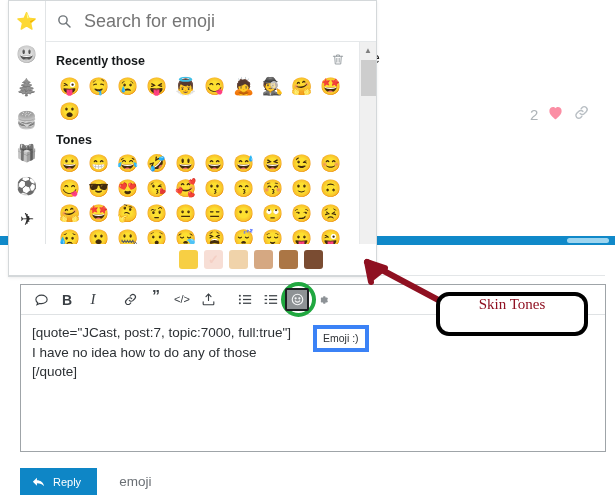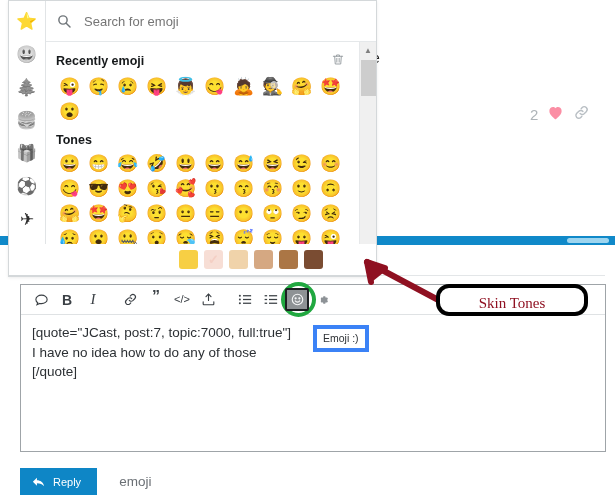--- a/index.html
+++ b/index.html
@@ -93,21 +93,21 @@
   .search-row {
     height: 41px;
     border-bottom: 1px solid #e5e8ea;
     display: flex; align-items: center;
     padding: 0 10px;
     flex: 0 0 auto;
   }
   .search-ico { margin-right: 10px; display:flex; }
   .search-input {
     border: 0; outline: 0;
-    font-size: 13px;
+    font-size: 18px;
     color: #9aa0a4;
     font-family: "Liberation Sans", sans-serif;
     width: 100%;
     background: transparent;
   }
   .scroll-area {
     flex: 1;
     display: flex;
     min-height: 0;
   }
@@ -242,26 +242,26 @@
     background: #ffffff;
     font-size: 10.5px;
     color: #2e3236;
     padding: 3px 6px 4px 6px;
     z-index: 4;
   }
 
   
   .annot-box {
     position: absolute;
-    left: 436px; top: 284px;
-    width: 152px; height: 32px;
+    left: 436px; top: 292px;
+    width: 152px; height: 44px;
     border: 4px solid #000000;
     border-radius: 13px;
     background: #ffffff;
-    display: flex; align-items: flex-end; justify-content: center;
+    display: flex; align-items: flex-start; justify-content: center;
     z-index: 5;
   }
   .annot-text {
     color: #8f1021;
     font-size: 15px;
     font-family: "Liberation Serif", serif;
   }
   .arrow-svg {
     position: absolute;
     left: 355px; top: 255px;
@@ -363,21 +363,21 @@
               </g>
             </svg>
         </span>
         <input class="search-input" type="text" placeholder="Search for emoji" style="">
       </div>
 
       <div class="scroll-area">
         <div class="emoji-scroll">
 
           <div class="sec-head">
-            <span>Recently emoji</span>
+            <span>Recently those</span>
             <span class="trash-icon">
               <svg width="14" height="15" viewBox="0 0 24 24" aria-hidden="true">
                   <g fill="none" stroke="#9aa0a4" stroke-width="1.7" stroke-linecap="round">
                     <path d="M4 6.5h16"></path>
                     <path d="M9.5 6.5V4.3h5V6.5"></path>
                     <path d="M6.3 6.5l1 13.2h9.4l1-13.2"></path>
                     <path d="M10 10v6.5M14 10v6.5"></path>
                   </g>
                 </svg>
             </span>

